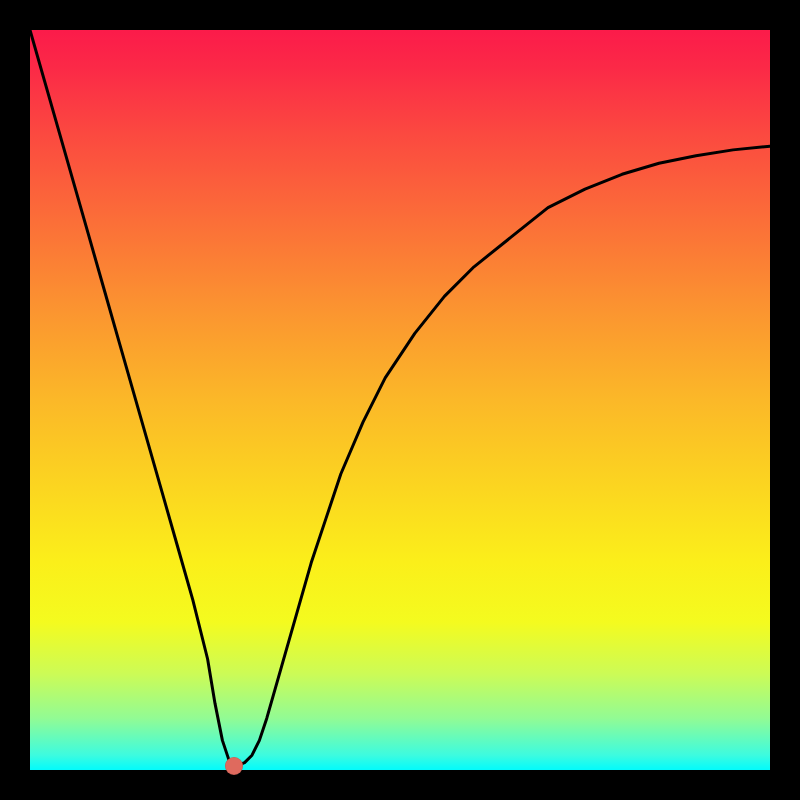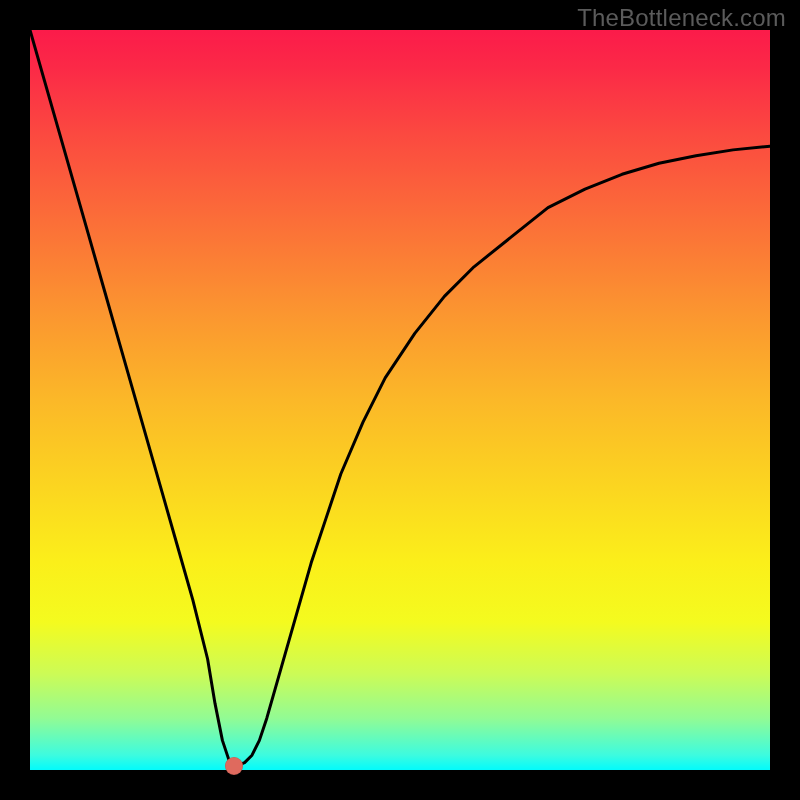--- a/index.html
+++ b/index.html
@@ -61,21 +61,20 @@
     border-radius: 50%;
     background: #df6a5e;
     transform: translate(-50%, -50%);
     box-shadow: 0 0 0 0.5px rgba(0,0,0,0.15) inset;
   }
 </style>
 </head>
 <body>
 
 <div class="frame">
-  <div class="watermark">TheBottleneck.com</div>
 
   <div class="plot">
     <svg class="curve" viewBox="0 0 740 740" preserveAspectRatio="none">
       <path id="curve-path" d="M0.00 0.00 L14.80 51.80 L29.60 103.60 L44.40 155.40 L59.20 207.20 L74.00 259.00 L88.80 310.80 L103.60 362.60 L118.40 414.40 L133.20 466.20 L148.00 518.00 L162.80 569.80 L177.60 629.00 L185.00 673.40 L192.40 710.40 L199.80 732.60 L203.50 736.30 L207.20 735.56 L214.60 732.60 L222.00 725.20 L229.40 710.40 L236.80 688.20 L251.60 636.40 L266.40 584.60 L281.20 532.80 L296.00 488.40 L310.80 444.00 L333.00 392.20 L355.20 347.80 L384.80 303.40 L414.40 266.40 L444.00 236.80 L481.00 207.20 L518.00 177.60 L555.00 159.10 L592.00 144.30 L629.00 133.20 L666.00 125.80 L703.00 119.88 L740.00 116.18" fill="none" stroke="#000" stroke-width="3" stroke-linejoin="round" stroke-linecap="round"></path>
     </svg>
     <div id="marker-dot" class="dot" style="left: 203.5px; top: 736.3px;"></div>
   </div>
 </div>
 
 </body></html>

